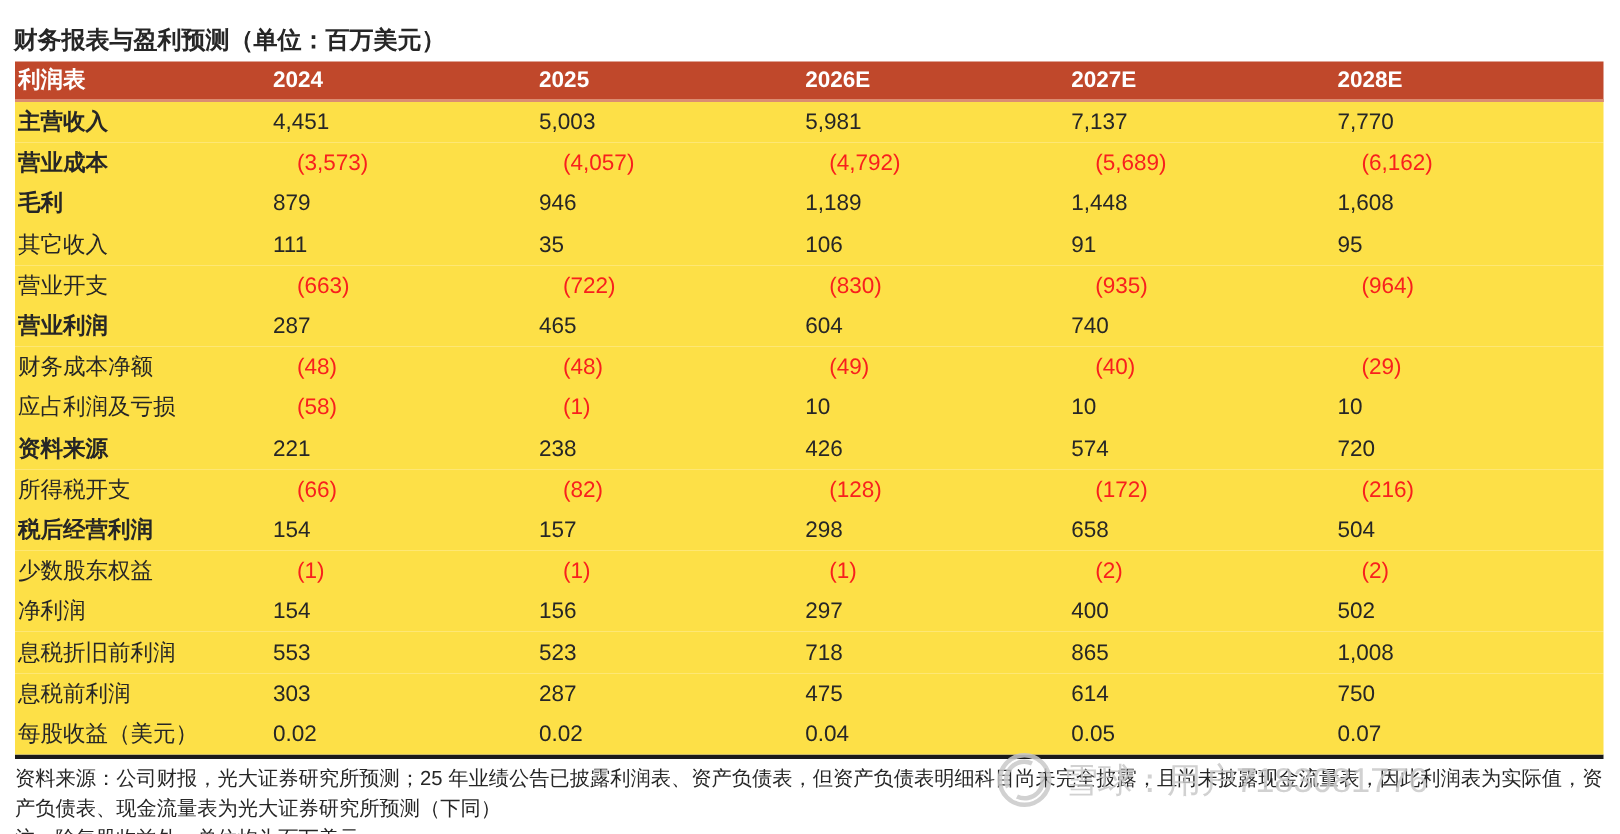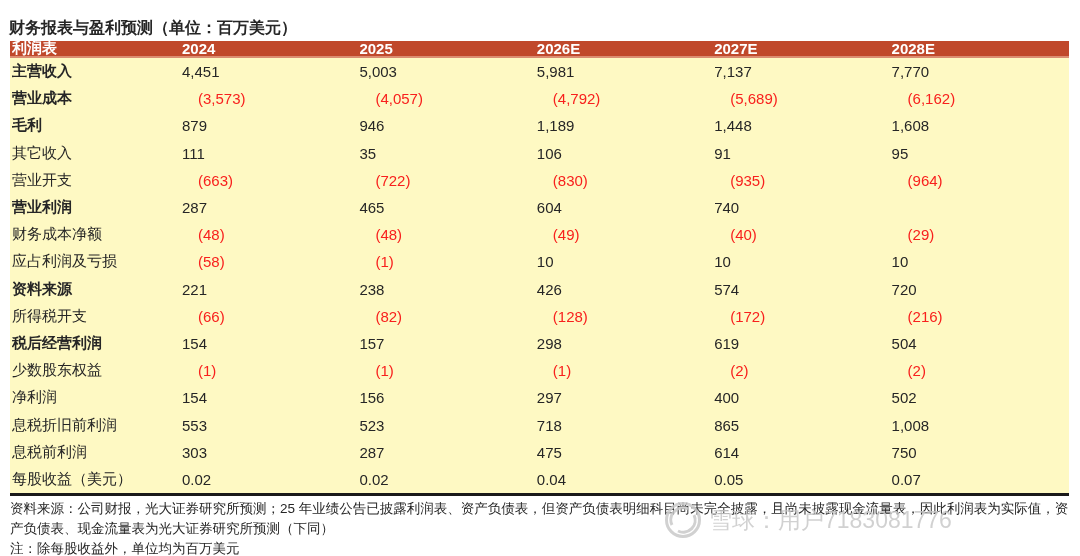--- a/index.html
+++ b/index.html
@@ -18,34 +18,34 @@
     height: 24px;
     line-height: 22px;
   }
   .table { margin: 0 11px 0 10px; border-bottom: 3px solid #1a1a1a; }
   .thead {
     display: grid;
     grid-template-columns: 170px repeat(5, 1fr);
     background: var(--header-bg, #C0482B);
     border-bottom: 2px solid #DB8D72;
     color: #ffffff;
-    height: 17px;
+    height: 27px;
     align-items: center;
     font-weight: 700;
     font-size: 15px;
     padding-left: 2px;
   }
   .trow {
     display: grid;
     grid-template-columns: 170px repeat(5, 1fr);
     height: 27.2px;
     align-items: center;
     font-size: 15px;
     padding-left: 2px;
-    background: #fef9c3;
+    background: #fde047;
   }
   .cell { white-space: nowrap; overflow: hidden; }
   .cell.bold { font-weight: 700; }
   .cell.neg { color: var(--negative, #F8201D); margin-left: 16px; }
   .footnotes {
     margin: 3px 11px 4px 10px;
     font-size: 13.5px;
     line-height: 20px;
     color: var(--text, #262626);
   }
@@ -159,21 +159,21 @@
           <div class="cell neg">(82)</div>
           <div class="cell neg">(128)</div>
           <div class="cell neg">(172)</div>
           <div class="cell neg">(216)</div>
         </div>
         <div class="trow">
           <div class="cell bold">税后经营利润</div>
           <div class="cell">154</div>
           <div class="cell">157</div>
           <div class="cell">298</div>
-          <div class="cell">619</div>
+          <div class="cell">658</div>
           <div class="cell">504</div>
         </div>
         <div class="trow">
           <div class="cell">少数股东权益</div>
           <div class="cell neg">(1)</div>
           <div class="cell neg">(1)</div>
           <div class="cell neg">(1)</div>
           <div class="cell neg">(2)</div>
           <div class="cell neg">(2)</div>
         </div>

